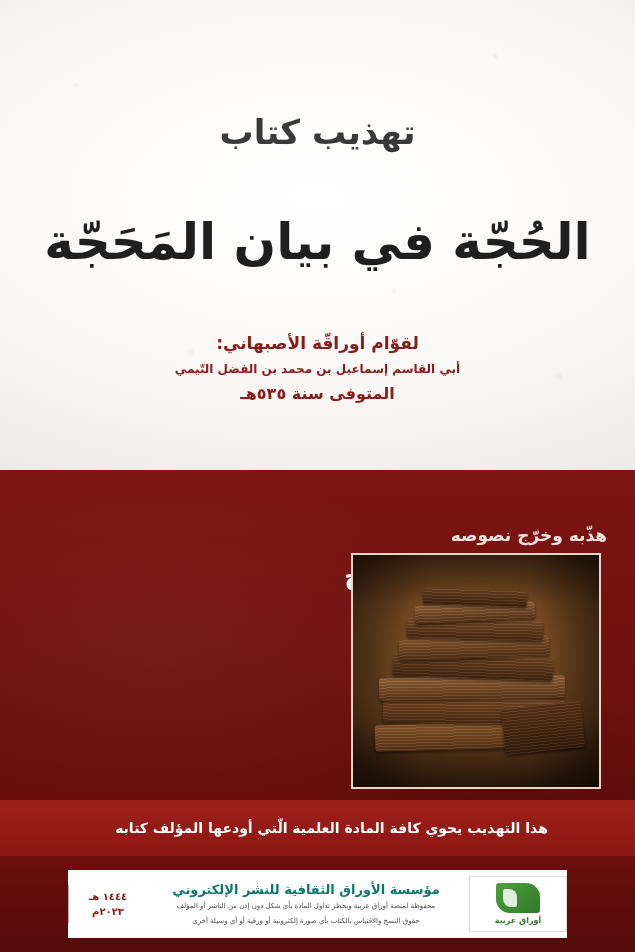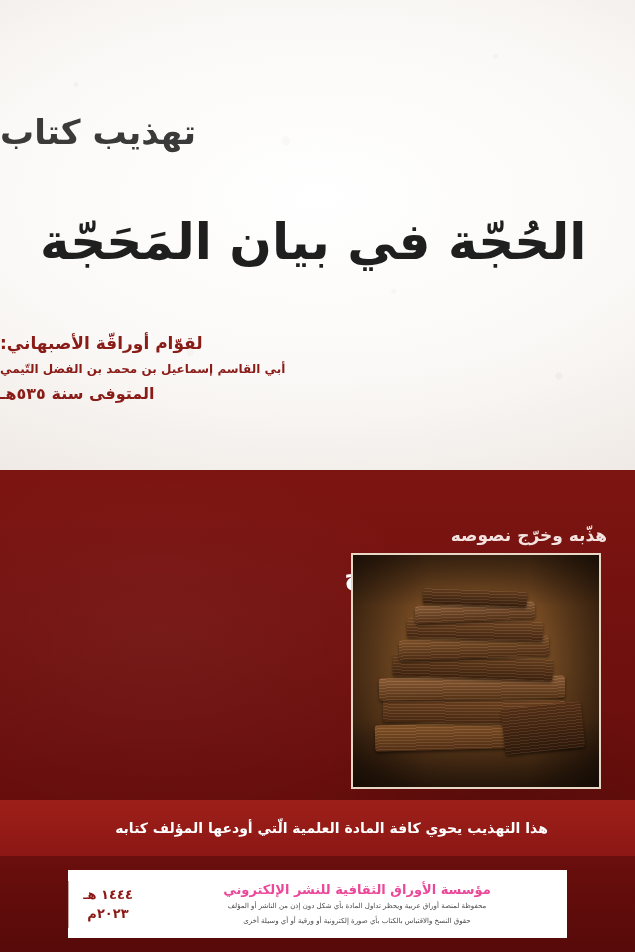--- a/index.html
+++ b/index.html
@@ -42,21 +42,21 @@
       radial-gradient(circle at 62% 62%, rgba(180,160,150,0.08) 0 2px, transparent 3px),
       radial-gradient(circle at 88% 80%, rgba(170,150,140,0.09) 0 3px, transparent 4px),
       radial-gradient(circle at 45% 30%, rgba(170,150,140,0.06) 0 4px, transparent 5px);
     opacity: .9;
   }
 
   .title-block {
     position: absolute;
     left: 0; right: 0;
     top: 0;
-    text-align: left;
+    text-align: center;
     z-index: 3;
   }
 
   .kicker {
     margin-top: 112px;
     font-size: 34px;
     font-weight: bold;
     color: #3a3a3a;
     letter-spacing: 0;
     line-height: 1.2;
@@ -213,35 +213,35 @@
     height: 68px;
     background: #ffffff;
     display: flex;
     flex-direction: row-reverse;
     align-items: center;
   }
   .footer-date {
     width: 78px;
     text-align: center;
     color: #8c1714;
-    font-size: 13px;
+    font-size: 10px;
     font-weight: bold;
     line-height: 1.5;
     border-left: 1px solid #c9a9a7;
     padding: 4px 0;
   }
   .footer-mid {
     flex: 1;
     text-align: center;
     padding: 0 8px;
   }
   .pub-name {
     font-size: 13px;
     font-weight: bold;
-    color: #ec4899;
+    color: #0f766e;
   }
   .pub-note {
     margin-top: 4px;
     font-size: 7px;
     color: #4a4a4a;
     line-height: 1.45;
   }
   .logo {
     width: 96px;
     height: 54px;
@@ -324,16 +324,20 @@
     <div class="footer-inner">
       <div class="footer-date">
         <div>١٤٤٤ هـ</div>
         <div>٢٠٢٣م</div>
       </div>
       <div class="footer-mid">
         <div class="pub-name">مؤسسة الأوراق الثقافية للنشر الإلكتروني</div>
         <div class="pub-note">محفوظة لمنصة أوراق عربية ويحظر تداول المادة بأي شكل دون إذن من الناشر أو المؤلف</div>
         <div class="pub-note">حقوق النسخ والاقتباس بالكتاب بأي صورة إلكترونية أو ورقية أو أي وسيلة أخرى</div>
       </div>
+      <div class="logo">
+        <div class="logo-mark"></div>
+        <div class="logo-text">أوراق عربية</div>
+      </div>
     </div>
   </div>
 
 </div>
 
 </body></html>

